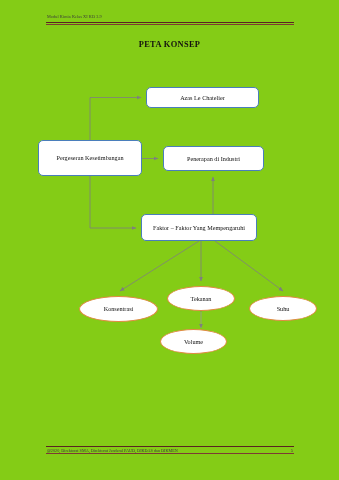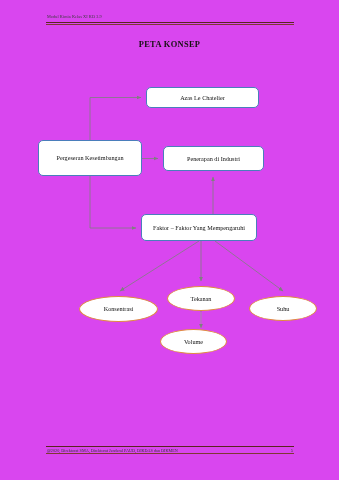--- a/index.html
+++ b/index.html
@@ -12,21 +12,21 @@
     height: 480px;
     position: relative;
     font-family: "Liberation Serif", serif;
     overflow: hidden;
   }
 
   .page {
     position: absolute;
     left: 0; top: 0;
     width: 339px; height: 480px;
-    background: #d946ef;
+    background: #84cc16;
   }
 
   
   .header-text {
     position: absolute;
     left: 47px; top: 14px;
     font-size: 4.2px;
     letter-spacing: 0.1px;
     color: #3b3b3b;
     white-space: nowrap;

